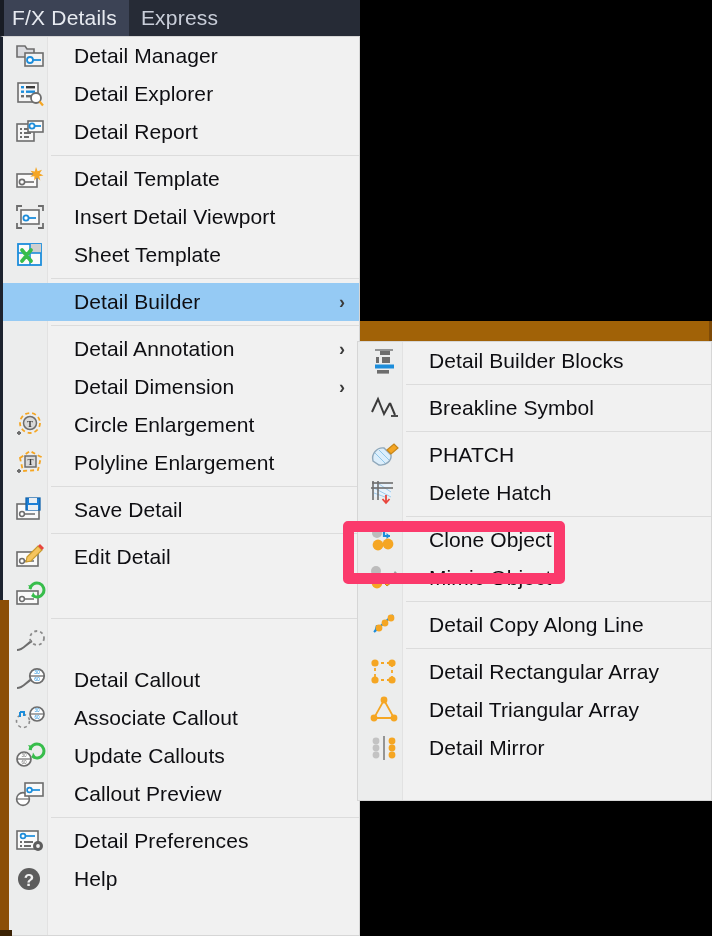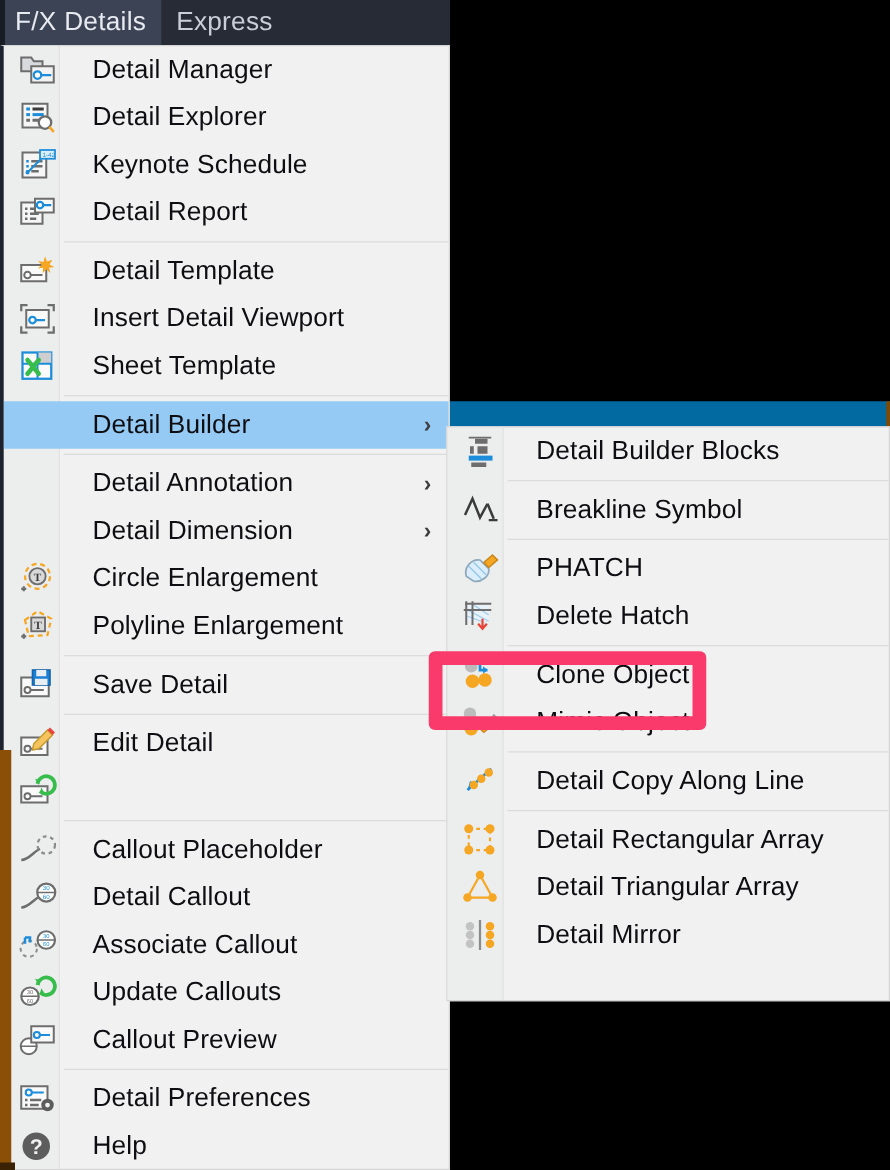--- a/index.html
+++ b/index.html
@@ -2,21 +2,21 @@
 <html><head>
 <meta charset="utf-8">
 <style>
   * { box-sizing: border-box; margin: 0; padding: 0; }
   html, body {
     width: 712px; height: 936px;
     background: #000000;
     font-family: "Liberation Sans", sans-serif;
     overflow: hidden;
   }
-  #root { position: relative; width: 712px; height: 936px; background: #0369a1; }
+  #root { position: relative; width: 712px; height: 936px; background: #a16207; }
 
   
   .menubar {
     position: absolute; left: 0; top: 0; width: 360px; height: 36px;
     background: #262b36;
     display: flex; align-items: stretch;
   }
   .mb-tab {
     display: flex; align-items: center;
     padding: 0 12px;
@@ -158,38 +158,20 @@
               <rect x="12" y="10.5" width="9" height="2.4" fill="#1c8ddb"></rect>
             <rect x="7" y="15" width="3" height="2.4" fill="#6d6d6d"></rect>
               <rect x="12" y="15" width="7" height="2.4" fill="#6d6d6d"></rect>
             <circle cx="22" cy="18" r="5" fill="#fff" stroke="#6d6d6d" stroke-width="1.8"></circle>
             <line x1="25.5" y1="21.5" x2="29" y2="25.5" stroke="#f5a623" stroke-width="2.2"></line>
           </svg>
         </span>
         <span class="lbl">Detail Explorer</span>
       </div>
 
-      <div class="mi">
-        <span class="ic">
-          <svg class="gi" width="32" height="28" viewBox="0 0 32 28">
-            <rect x="4" y="4" width="19" height="20" fill="#f6f6f6" stroke="#6d6d6d" stroke-width="1.6"></rect>
-            <rect x="7" y="10" width="2" height="2" fill="#1c8ddb"></rect>
-              <rect x="11" y="10" width="9" height="2" fill="#6d6d6d"></rect>
-            <rect x="7" y="14" width="2" height="2" fill="#1c8ddb"></rect>
-              <rect x="11" y="14" width="9" height="2" fill="#6d6d6d"></rect>
-            <rect x="7" y="18" width="2" height="2" fill="#1c8ddb"></rect>
-              <rect x="11" y="18" width="6" height="2" fill="#6d6d6d"></rect>
-            <rect x="18" y="2" width="12" height="7" fill="#dceefb" stroke="#1c8ddb" stroke-width="1.4"></rect>
-            <text x="20" y="7.6" font-size="5" fill="#1c8ddb" font-family="sans-serif">1-42</text>
-            <line x1="8" y1="20" x2="19" y2="9" stroke="#1c8ddb" stroke-width="1.5"></line>
-            <circle cx="8" cy="20" r="1.6" fill="#1c8ddb"></circle>
-          </svg>
-        </span>
-        <span class="lbl">Keynote Schedule</span>
-      </div>
 
       <div class="mi">
         <span class="ic">
           <svg class="gi" width="32" height="28" viewBox="0 0 32 28">
             <rect x="3" y="6" width="17" height="17" fill="#f6f6f6" stroke="#6d6d6d" stroke-width="1.6"></rect>
             <rect x="6" y="10" width="2" height="2" fill="#6d6d6d"></rect>
               <rect x="10" y="10" width="7" height="2" fill="#6d6d6d"></rect>
             <rect x="6" y="14" width="2" height="2" fill="#6d6d6d"></rect>
               <rect x="10" y="14" width="7" height="2" fill="#6d6d6d"></rect>
             <rect x="6" y="18" width="2" height="2" fill="#6d6d6d"></rect>
@@ -338,21 +320,20 @@
 
       <div class="sep"></div>
 
       <div class="mi">
         <span class="ic">
           <svg class="gi" width="32" height="28" viewBox="0 0 32 28">
             <path d="M3 22 C9 22 12 16 18 13" fill="none" stroke="#6d6d6d" stroke-width="2"></path>
             <circle cx="23" cy="10" r="7" fill="none" stroke="#8b8b8b" stroke-width="1.8" stroke-dasharray="3 3"></circle>
           </svg>
         </span>
-        <span class="lbl">Callout Placeholder</span>
       </div>
 
       <div class="mi">
         <span class="ic">
           <svg class="gi" width="32" height="28" viewBox="0 0 32 28">
             <path d="M3 22 C9 22 12 16 18 13" fill="none" stroke="#6d6d6d" stroke-width="2"></path>
             <circle cx="23" cy="10" r="7.2" fill="#fff" stroke="#6d6d6d" stroke-width="1.8"></circle>
             <line x1="15.8" y1="10" x2="30.2" y2="10" stroke="#6d6d6d" stroke-width="1.3"></line>
             <text x="23" y="8.4" font-size="5" text-anchor="middle" fill="#1c8ddb">30</text>
             <text x="23" y="15" font-size="5" text-anchor="middle" fill="#1c8ddb">60</text>

